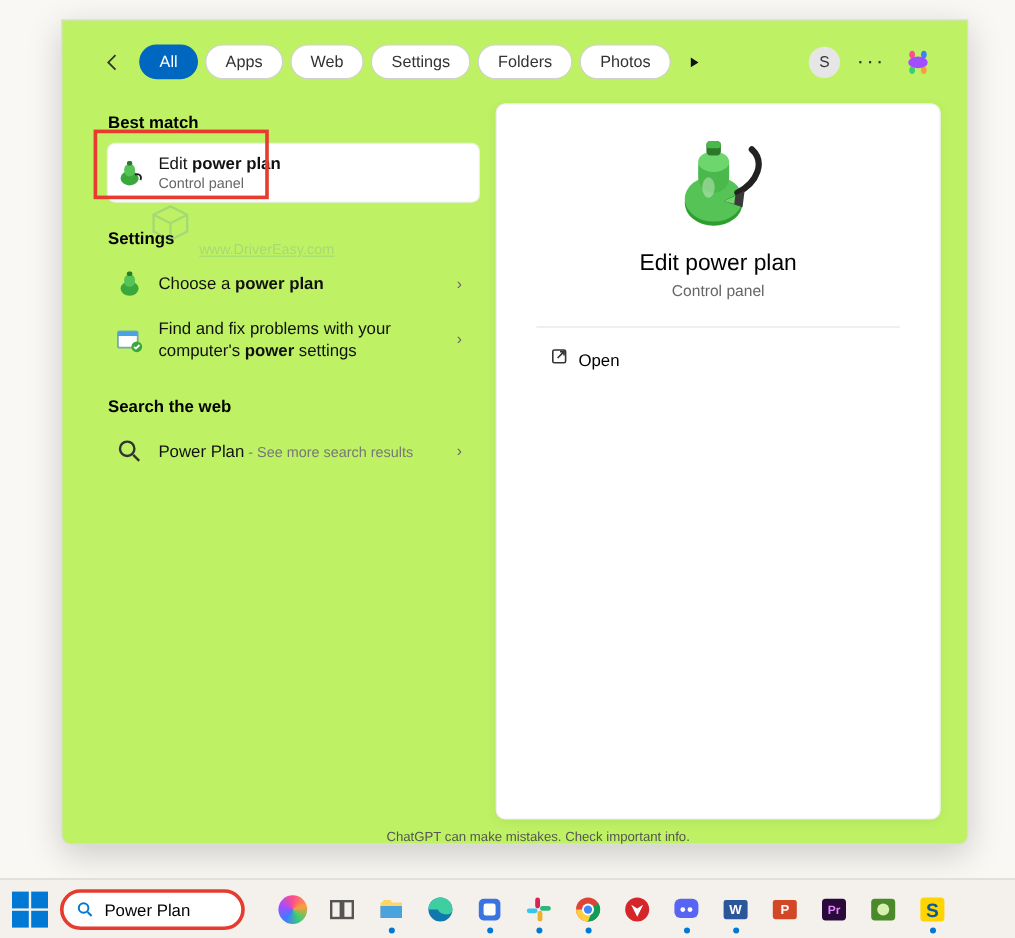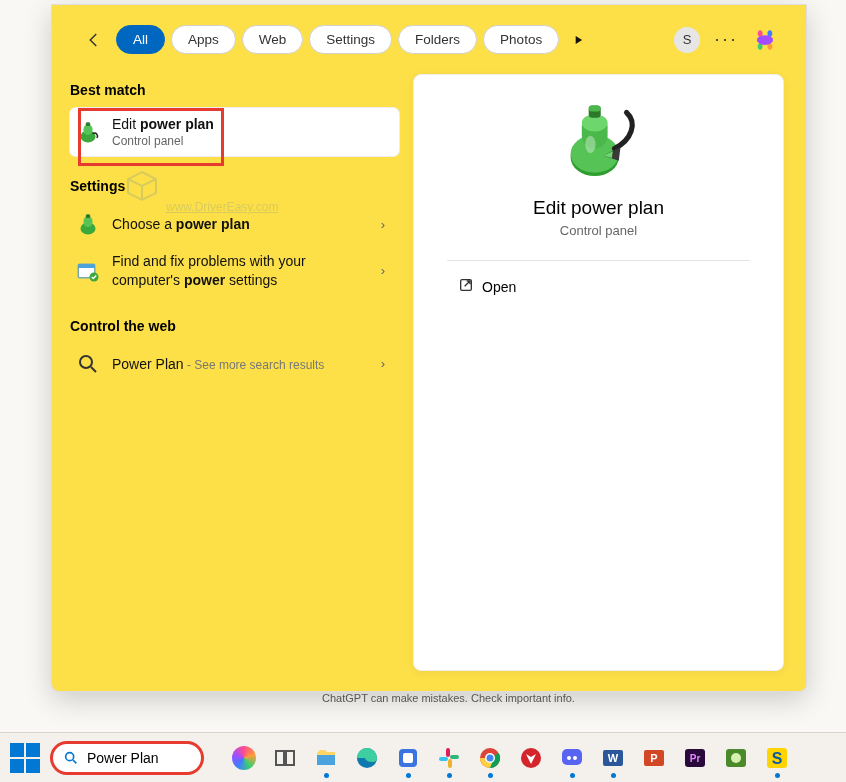--- a/index.html
+++ b/index.html
@@ -1,22 +1,22 @@
 <!DOCTYPE html>
 <html><head>
 <meta charset="utf-8">
 <style>
   * { box-sizing: border-box; margin: 0; padding: 0; font-family: "Segoe UI", Arial, sans-serif; }
   body { width: 846px; height: 782px; background: #faf8f4; overflow: hidden; position: relative; }
 
   .search-panel {
     position: absolute;
-    left: 51px; top: 4px;
+    left: 51px; top: 16px;
     width: 756px; height: 688px;
-    background: #fde047;
+    background: #bef264;
     border: 1px solid #ddd;
     border-radius: 0 0 8px 8px;
     box-shadow: 0 8px 28px rgba(0,0,0,.18);
     display: flex; flex-direction: column;
   }
   .topbar { display: flex; align-items: center; gap: 8px; padding: 20px 28px 8px 28px; }
   .back-btn { width: 28px; height: 28px; display:flex; align-items:center; justify-content:center; border-radius: 14px; cursor:pointer; }
   .back-btn svg { width: 18px; height: 18px; }
   .filter-tabs { display:flex; gap:6px; align-items:center; flex:1; }
   .tab {
@@ -24,21 +24,21 @@
     font-size: 13.5px; color:#333; background:#fff; cursor:pointer;
   }
   .tab.active { background:#0067c0; color:#fff; border-color:#0067c0; }
   .more-arrow { width:14px; margin-left:6px; }
   .right-icons { display:flex; gap:14px; align-items:center; }
   .avatar { width:26px; height:26px; border-radius:50%; background:#e6e6e6; display:flex; align-items:center; justify-content:center; font-size:13px; color:#333; }
   .dots { font-size:18px; letter-spacing:2px; color:#333; cursor:pointer; }
   .copilot { width:26px; height:26px; }
 
   .body-area { display:flex; flex:1; overflow:hidden; }
-  .left-col { width: 347px; padding: 14px 0 14px 18px; }
+  .left-col { width: 347px; padding: 14px 0 14px 38px; }
   .right-col { flex:1; border-radius: 8px; margin: 12px 22px 20px 14px; background:#fff; box-shadow: 0 2px 10px rgba(0,0,0,.06); border:1px solid #eee; display:flex; flex-direction:column; align-items:center; padding-top:16px; }
 
   .sec-title { font-size:14px; font-weight:600; margin: 6px 0 10px 0; }
   .result-item {
     display:flex; align-items:center; gap:12px; padding: 8px 14px 8px 6px;
     border-radius:6px; cursor:pointer; position:relative;
   }
   .result-item .chev { margin-left:auto; color:#666; font-size:13px; }
   .result-item.best { background:#fff; box-shadow: 0 0 0 1px #eee; }
   .icon-sq { width:24px; height:24px; flex-shrink:0; display:flex; align-items:center; justify-content:center; }
@@ -165,21 +165,21 @@
               <path d="M21 24l2 2 4-4" stroke="#fff" stroke-width="2" fill="none"></path>
             </svg>
         </div>
         <div class="rt-title" style="line-height:1.35">
           <span>Find and fix problems with your</span><br>
           <span>computer's </span><b>power</b><span> settings</span>
         </div>
         <span class="chev">›</span>
       </div>
 
-      <div class="sec-title" style="margin-top:20px">Control the web</div>
+      <div class="sec-title" style="margin-top:20px">Search the web</div>
 
       <div class="result-item">
         <div class="icon-sq">
           <svg viewBox="0 0 24 24" fill="none" stroke="#333" stroke-width="2">
               <circle cx="10" cy="10" r="6"></circle>
               <path d="M15 15l5 5"></path>
             </svg>
         </div>
         <div class="rt-title">
           <span>Power Plan</span><span class="rt-hint"> - See more search results</span>

